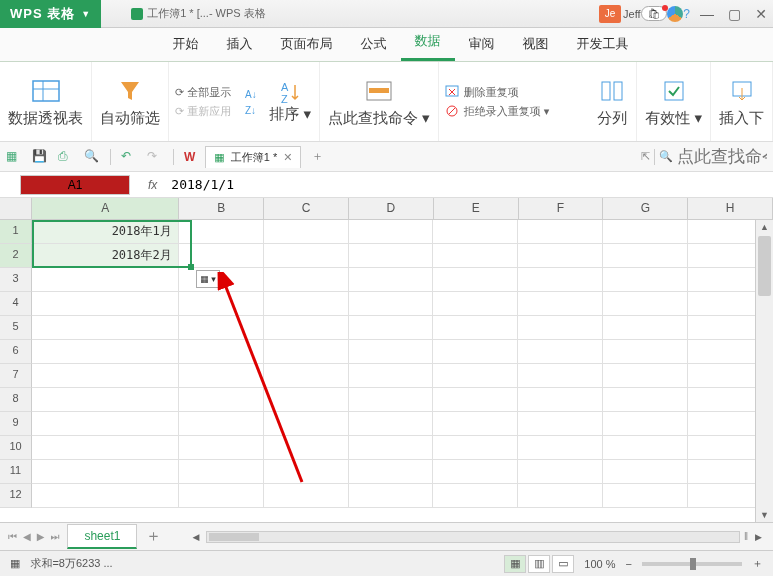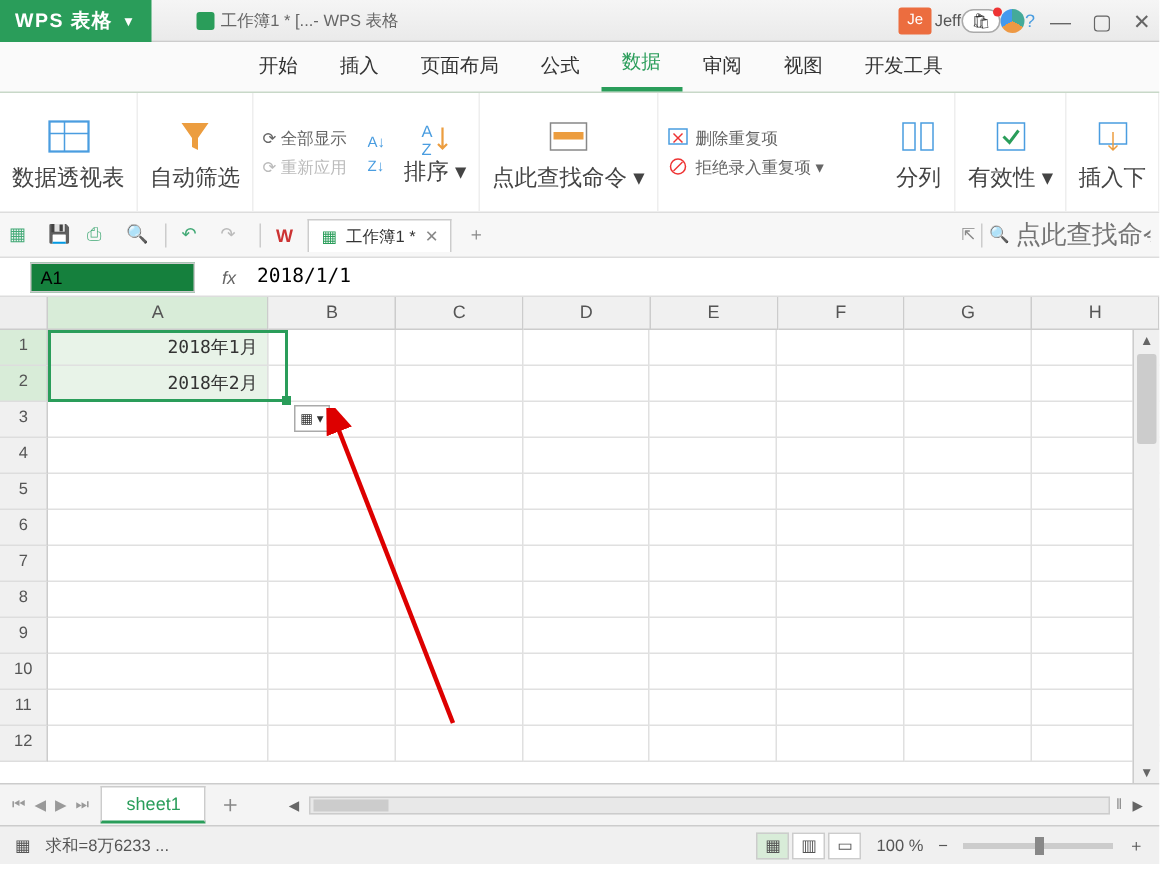--- a/index.html
+++ b/index.html
@@ -32,21 +32,21 @@
 .rib-right { margin-left: auto; display: flex; }
 
 .quickbar { height: 30px; background: #f7f7f7; border-bottom: 1px solid #ddd; display: flex; align-items: center; padding: 0 6px; gap: 10px; }
 .qb-icon { width: 16px; height: 16px; color: #4a7; cursor: pointer; }
 .qb-sep { width: 1px; height: 16px; background: #ccc; }
 .doc-tab { display: flex; align-items: center; background: #fff; border: 1px solid #ccc; border-bottom: none; padding: 3px 8px; font-size: 11px; gap: 6px; }
 .doc-tab .close { color: #888; cursor: pointer; }
 .qb-search { margin-left: auto; display: flex; align-items: center; gap: 4px; color: #888; font-size: 11px; }
 
 .namebox-row { height: 26px; display: flex; align-items: center; border-bottom: 1px solid #ddd; }
-.namebox { width: 110px; border: 1px solid #ccc; margin: 2px 10px 2px 20px; padding: 2px 6px; font-size: 12px; background: #15803d; }
+.namebox { width: 110px; border: 1px solid #ccc; margin: 2px 10px 2px 20px; padding: 2px 6px; font-size: 12px; text-align: center; background: #b91c1c; }
 .fx-label { font-style: italic; color: #666; margin: 0 8px; }
 .formula-input { flex: 1; border: none; padding: 2px 6px; font-size: 13px; font-family: monospace; outline: none; }
 
 .sheet-area { display: flex; height: 324px; position: relative; }
 .corner { width: 32px; height: 22px; background: #eee; border-right: 1px solid #ccc; border-bottom: 1px solid #ccc; }
 .col-headers { display: flex; height: 22px; }
 .col-h { width: 92px; text-align: center; background: #f0f0f0; border-right: 1px solid #ccc; border-bottom: 1px solid #ccc; font-size: 12px; padding-top: 3px; color: #555; }
 .col-h:first-child { width: 160px; background: #d8ecd8; }
 .row-headers { width: 32px; }
 .row-h { height: 24px; background: #f0f0f0; border-right: 1px solid #ccc; border-bottom: 1px solid #ddd; text-align: center; font-size: 11px; padding-top: 4px; color: #555; }

